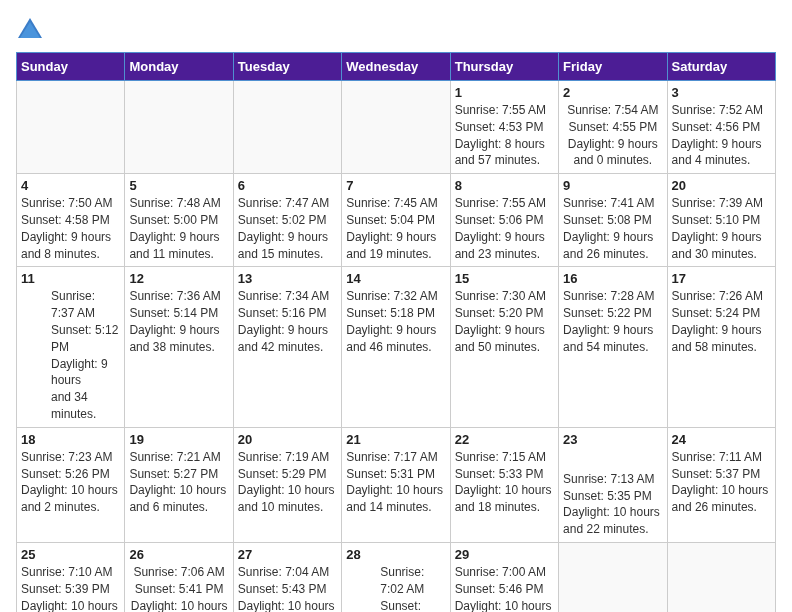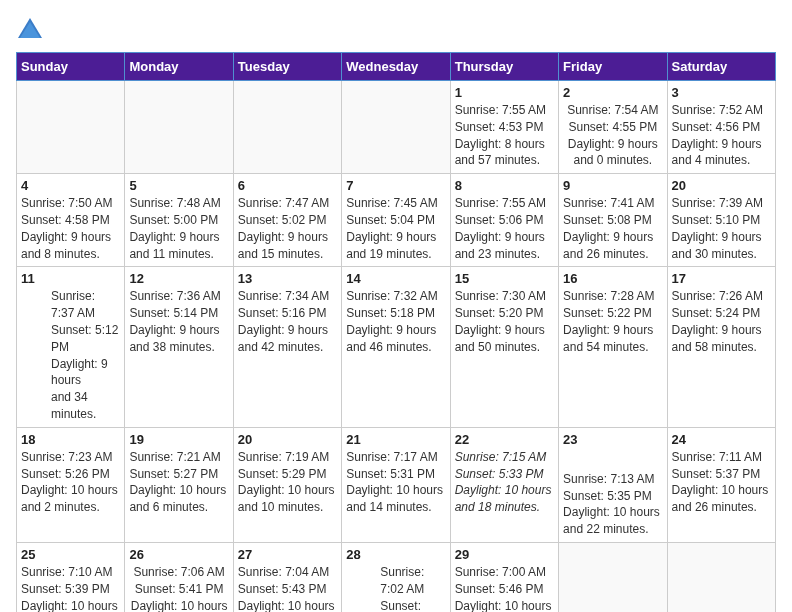--- a/index.html
+++ b/index.html
@@ -264,21 +264,21 @@
         </td>
         <td>
           <div class="day-num">21</div>
           <div class="day-info" style="white-space: pre-line;">Sunrise: 7:17 AM
 Sunset: 5:31 PM
 Daylight: 10 hours
 and 14 minutes.</div>
         </td>
         <td>
           <div class="day-num">22</div>
-          <div class="day-info" style="white-space: pre-line; font-style: italic;">Sunrise: 7:15 AM
+          <div class="day-info" style="white-space: pre-line;">Sunrise: 7:15 AM
 Sunset: 5:33 PM
 Daylight: 10 hours
 and 18 minutes.</div>
         </td>
         <td>
           <div class="day-num">23</div>
           <div class="day-info" style="white-space: pre-line; margin-top: 24px;">Sunrise: 7:13 AM
 Sunset: 5:35 PM
 Daylight: 10 hours
 and 22 minutes.</div>

